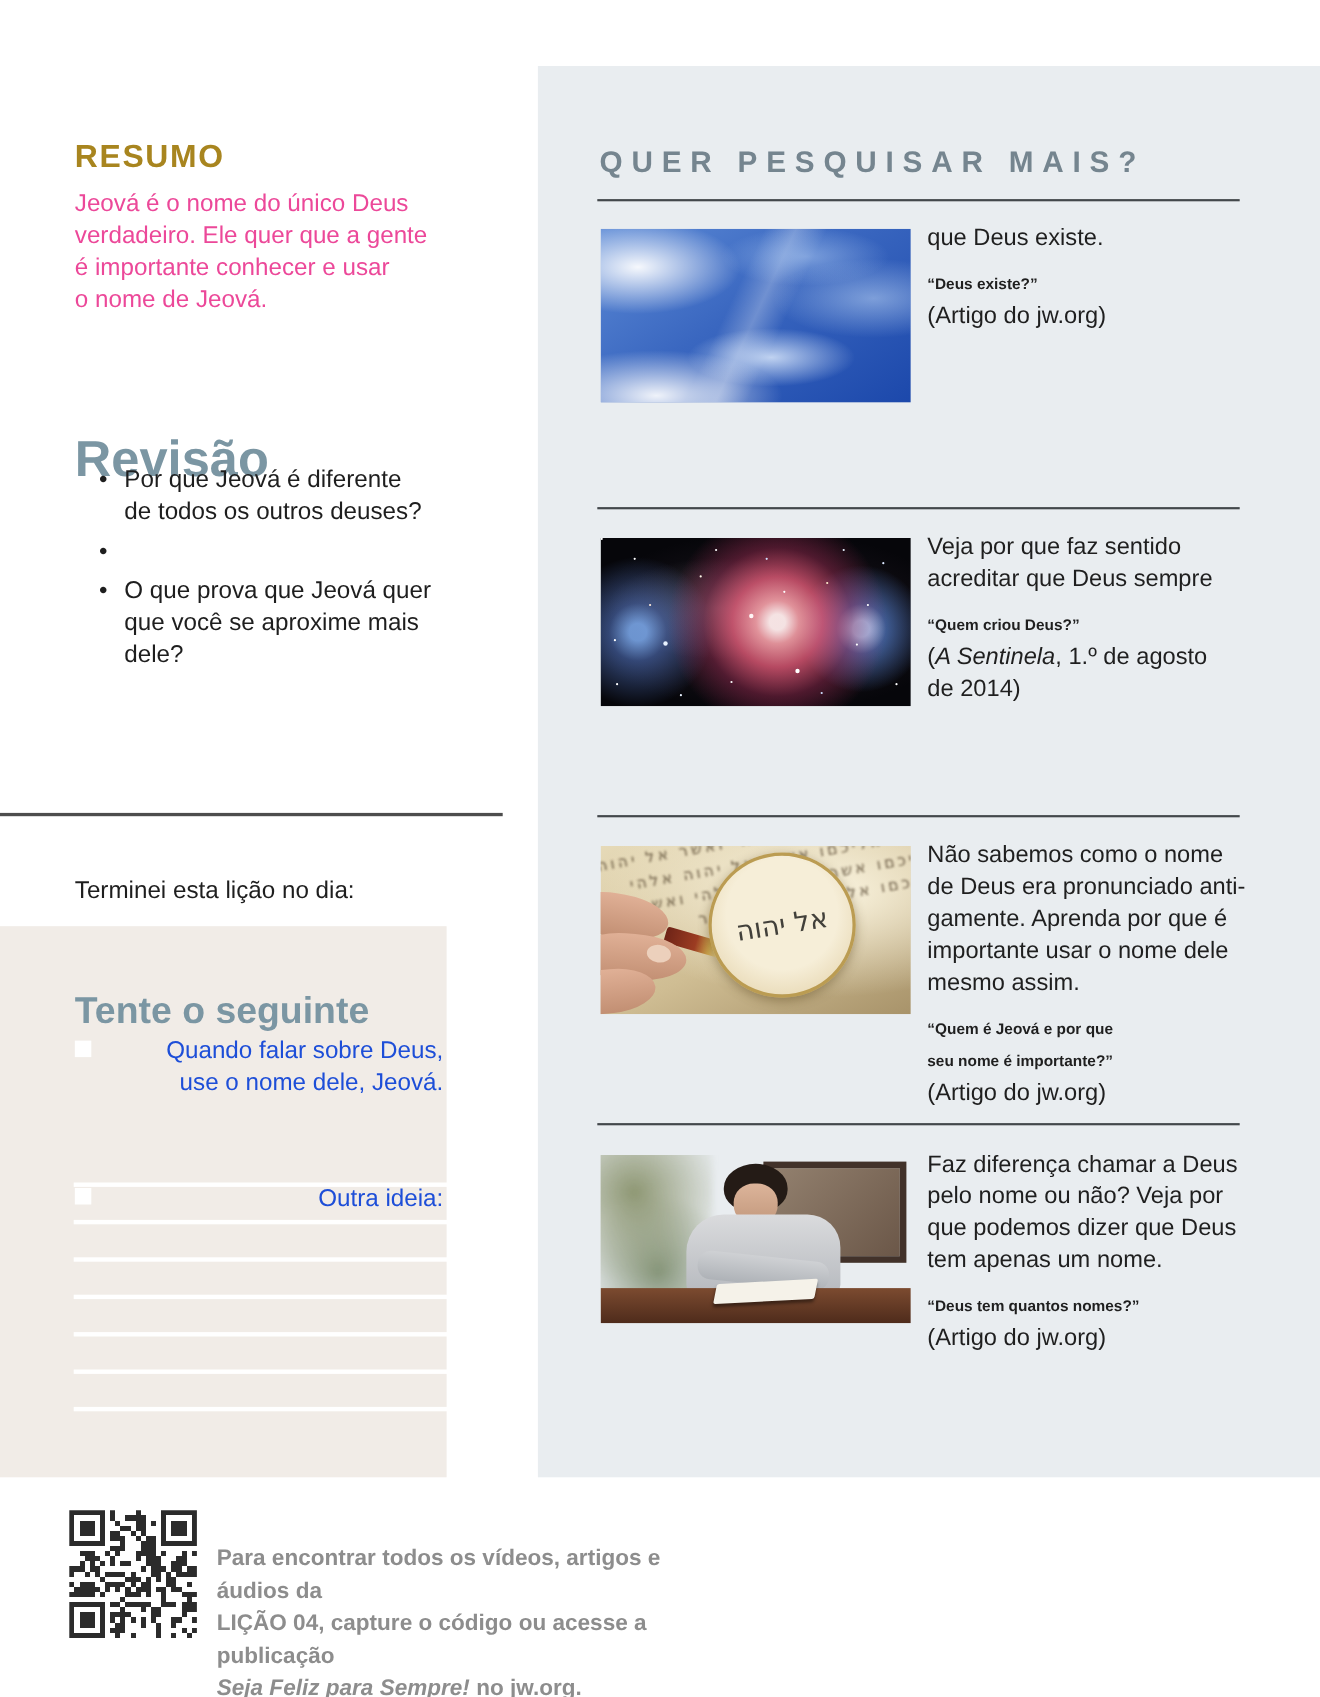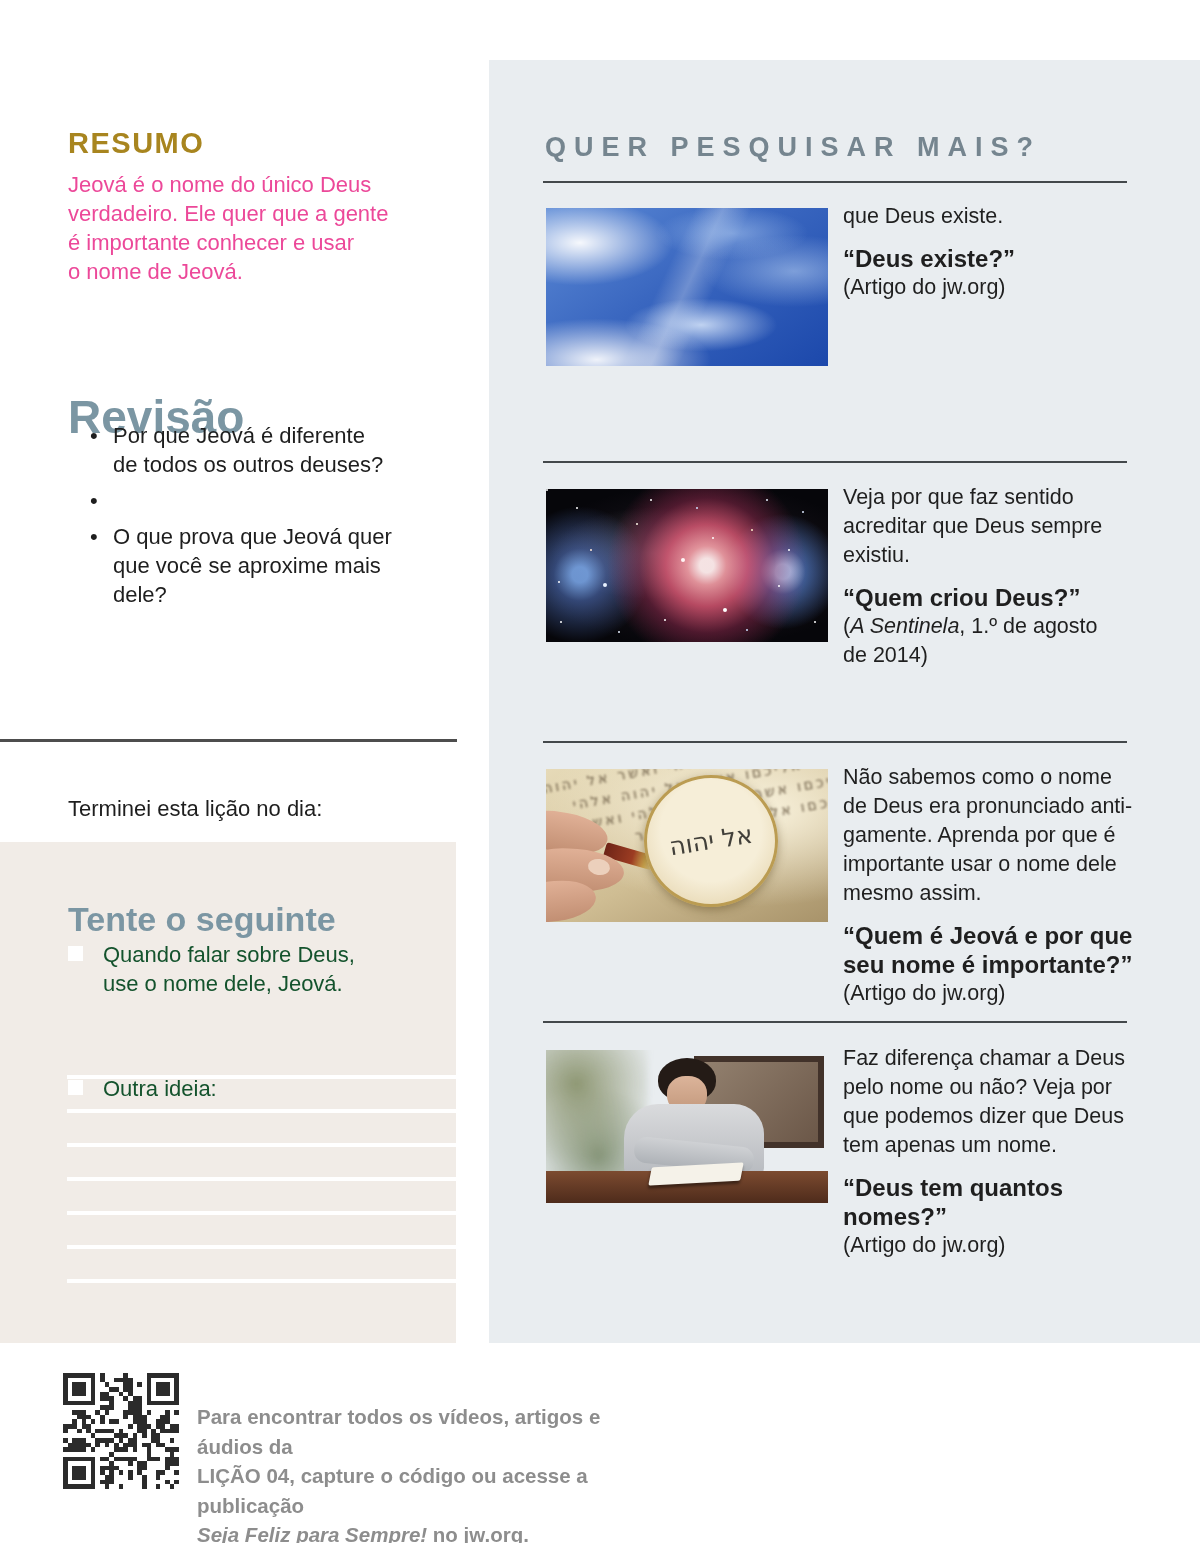--- a/index.html
+++ b/index.html
@@ -11,48 +11,48 @@
   
   .resumo-title{position:absolute;left:68px;top:108px;font-size:29px;font-weight:700;letter-spacing:1.5px;color:#a8851f;}
   .resumo-text{position:absolute;left:68px;top:170px;width:360px;font-size:22px;line-height:29px;color:#ec4899;}
   .revisao-title{position:absolute;left:68px;top:352px;font-size:46px;font-weight:600;color:#7b96a3;}
   .bullets{position:absolute;left:90px;top:421px;width:340px;}
   .bullet-item{display:flex;margin-bottom:7px;font-size:22px;line-height:29px;color:#1e1e1e;}
   .bullet-dot{width:23px;flex:0 0 23px;font-size:22px;}
   .left-rule{position:absolute;left:0;top:739px;width:457px;height:3px;background:#4d4d4d;}
   .finished-label{position:absolute;left:68px;top:796px;font-size:22px;color:#1e1e1e;}
 
-  .try-box{position:absolute;left:0;top:842px;width:456px;height:501px;background:#f1ece7;}
+  .try-box{position:absolute;left:0;top:842px;width:406px;height:501px;background:#f1ece7;text-align:right;}
   .try-title{position:absolute;left:68px;top:30px;font-size:34px;font-weight:600;color:#7b96a3;}
   .check-row{position:absolute;left:68px;display:flex;}
   .check-row.r1{top:98px;}
   .check-row.r2{top:196px;margin-top:36px;}
   .checkbox{width:15px;height:15px;background:#ffffff;flex:0 0 15px;margin-top:6px;}
-  .check-text{margin-left:20px;font-size:22px;line-height:29px;color:#14532d;width:300px;}
+  .check-text{margin-left:20px;font-size:22px;line-height:29px;color:#1d4ed8;width:300px;}
   .write-line{position:absolute;left:67px;width:389px;height:4px;background:#ffffff;}
 
   
   .right-panel{position:absolute;left:489px;top:60px;width:711px;height:1283px;background:#e9edf0;}
   .panel-title{position:absolute;left:545px;top:110px;font-size:27px;font-weight:700;letter-spacing:8px;color:#75858f;white-space:nowrap;}
   .h-rule{position:absolute;left:543px;width:584px;height:2px;background:#43484b;}
   .h-rule.r1{top:181px;}.h-rule.r2{top:461px;}.h-rule.r3{top:741px;}.h-rule.r4{top:1021px;}
 
   .sec-img{position:absolute;left:546px;width:282px;overflow:hidden;}
   .sec-img.s1{top:208px;height:158px;}
   .sec-img.s2{top:489px;height:153px;}
   .sec-img.s3{top:769px;height:153px;}
   .sec-img.s4{top:1050px;height:153px;}
 
   .sec-text{position:absolute;left:843px;width:300px;color:#1f1f1f;}
   .sec-text.s1{top:202px;}
   .sec-text.s2{top:483px;}
   .sec-text.s3{top:763px;}
   .sec-text.s4{top:1044px;}
   .sec-text .desc{margin:0 0 13px 0;font-size:21.5px;line-height:29px;}
-  .sec-text .ref{margin:0;font-size:24px;line-height:29px;font-weight:700;}
+  .sec-text .ref{margin:0;font-size:14px;line-height:29px;font-weight:700;}
   .sec-text .src{margin:0;font-size:21.5px;line-height:29px;}
 
   
   .art-clouds{width:100%;height:100%;
     background:
       radial-gradient(ellipse 55% 45% at 12% 22%, rgba(255,255,255,.95), rgba(255,255,255,0) 60%),
       radial-gradient(ellipse 70% 45% at 18% 96%, rgba(255,255,255,.92), rgba(255,255,255,0) 58%),
       radial-gradient(ellipse 45% 28% at 55% 74%, rgba(228,240,255,.8), rgba(228,240,255,0) 60%),
       radial-gradient(ellipse 50% 35% at 88% 40%, rgba(190,214,245,.55), rgba(190,214,245,0) 65%),
       radial-gradient(ellipse 45% 28% at 66% 16%, rgba(176,204,242,.55), rgba(176,204,242,0) 60%),
@@ -216,21 +216,20 @@
 
   <div class="sec-img s2">
     <div class="art-nebula">
       <span class="stars"></span>
     </div>
   </div>
   <div class="sec-text s2">
     <p class="desc">
         <span class="tline">Veja por que faz sentido</span>
         <span class="tline">acreditar que Deus sempre</span>
-        <span class="tline">existiu.</span>
       </p>
     <p class="ref">
         <span class="tline">“Quem criou Deus?”</span>
       </p>
     <p class="src"><span>(</span><i>A Sentinela</i><span>, 1.º de agosto</span><span class="tline">de 2014)</span></p>
   </div>
 
   <div class="sec-img s3">
     <div class="art-magnifier">
       <div class="heb-bg">אליכםו אל יהוה אלהי ואשר אל יהוה אלהי אליכםו אשר ואל יהוה אלהי אליכםו אשר אל יהוה אלהי ואשר אליכםו אל יהוה אלהי אשר</div>

